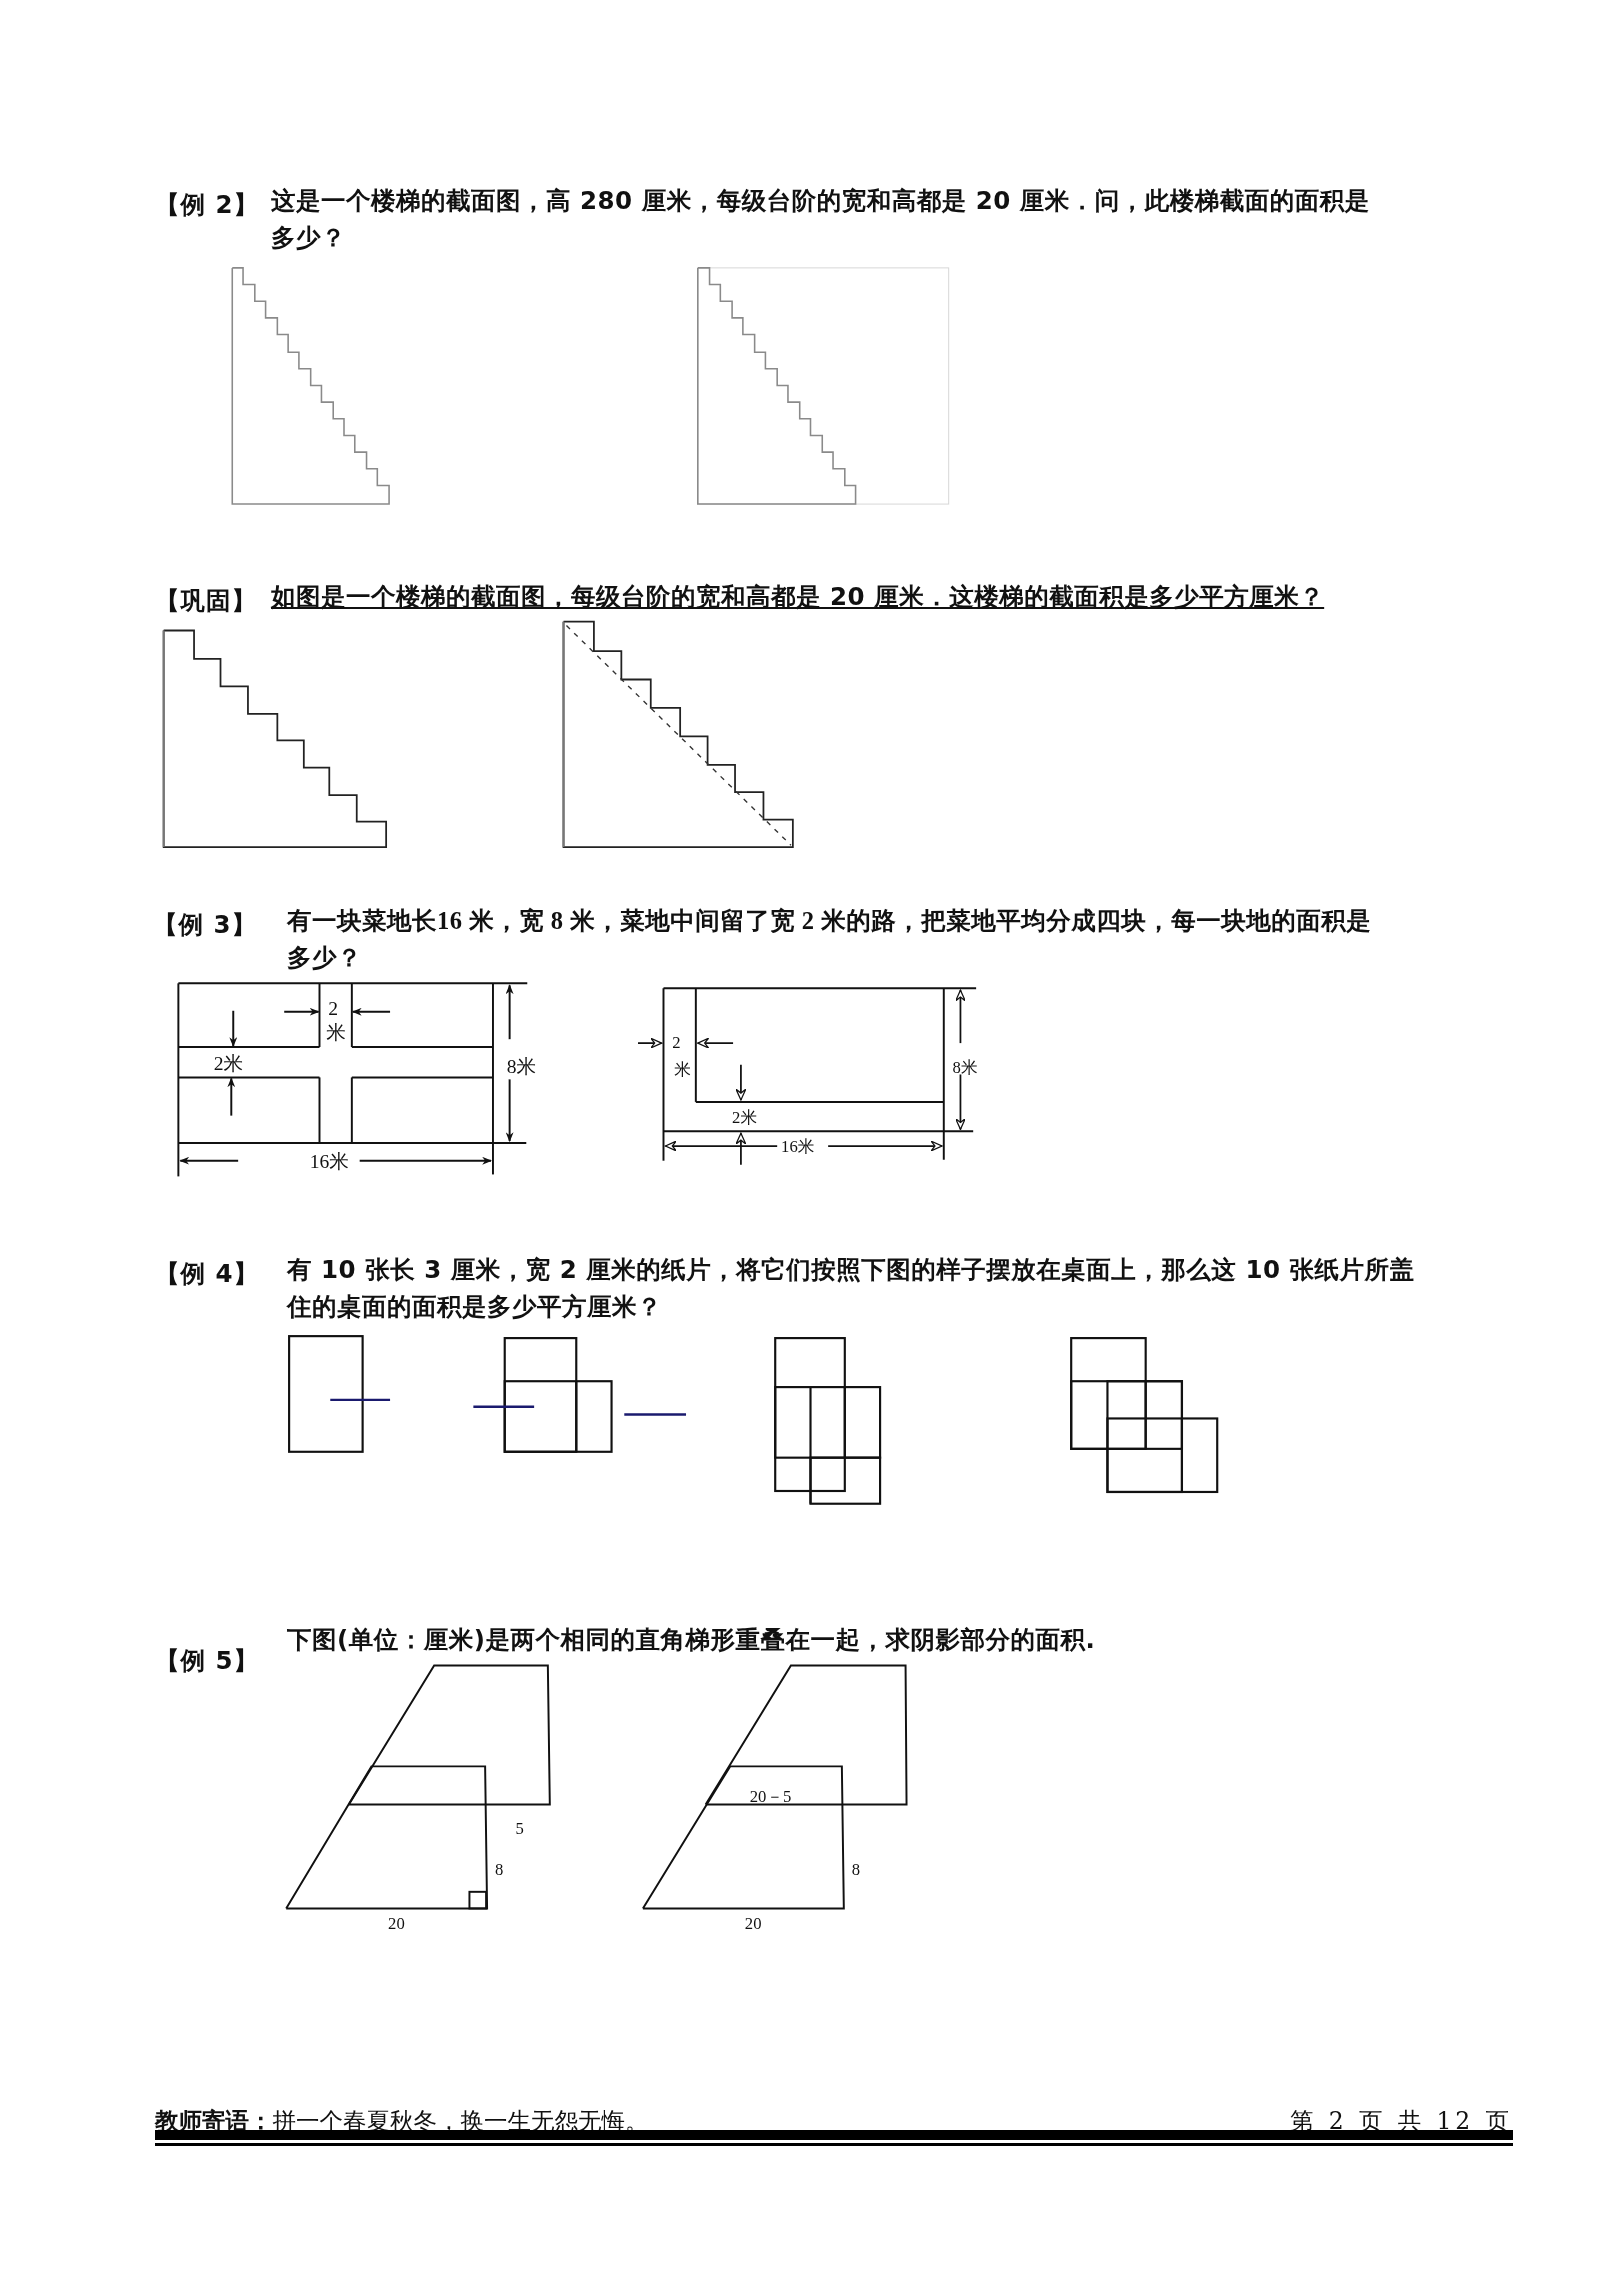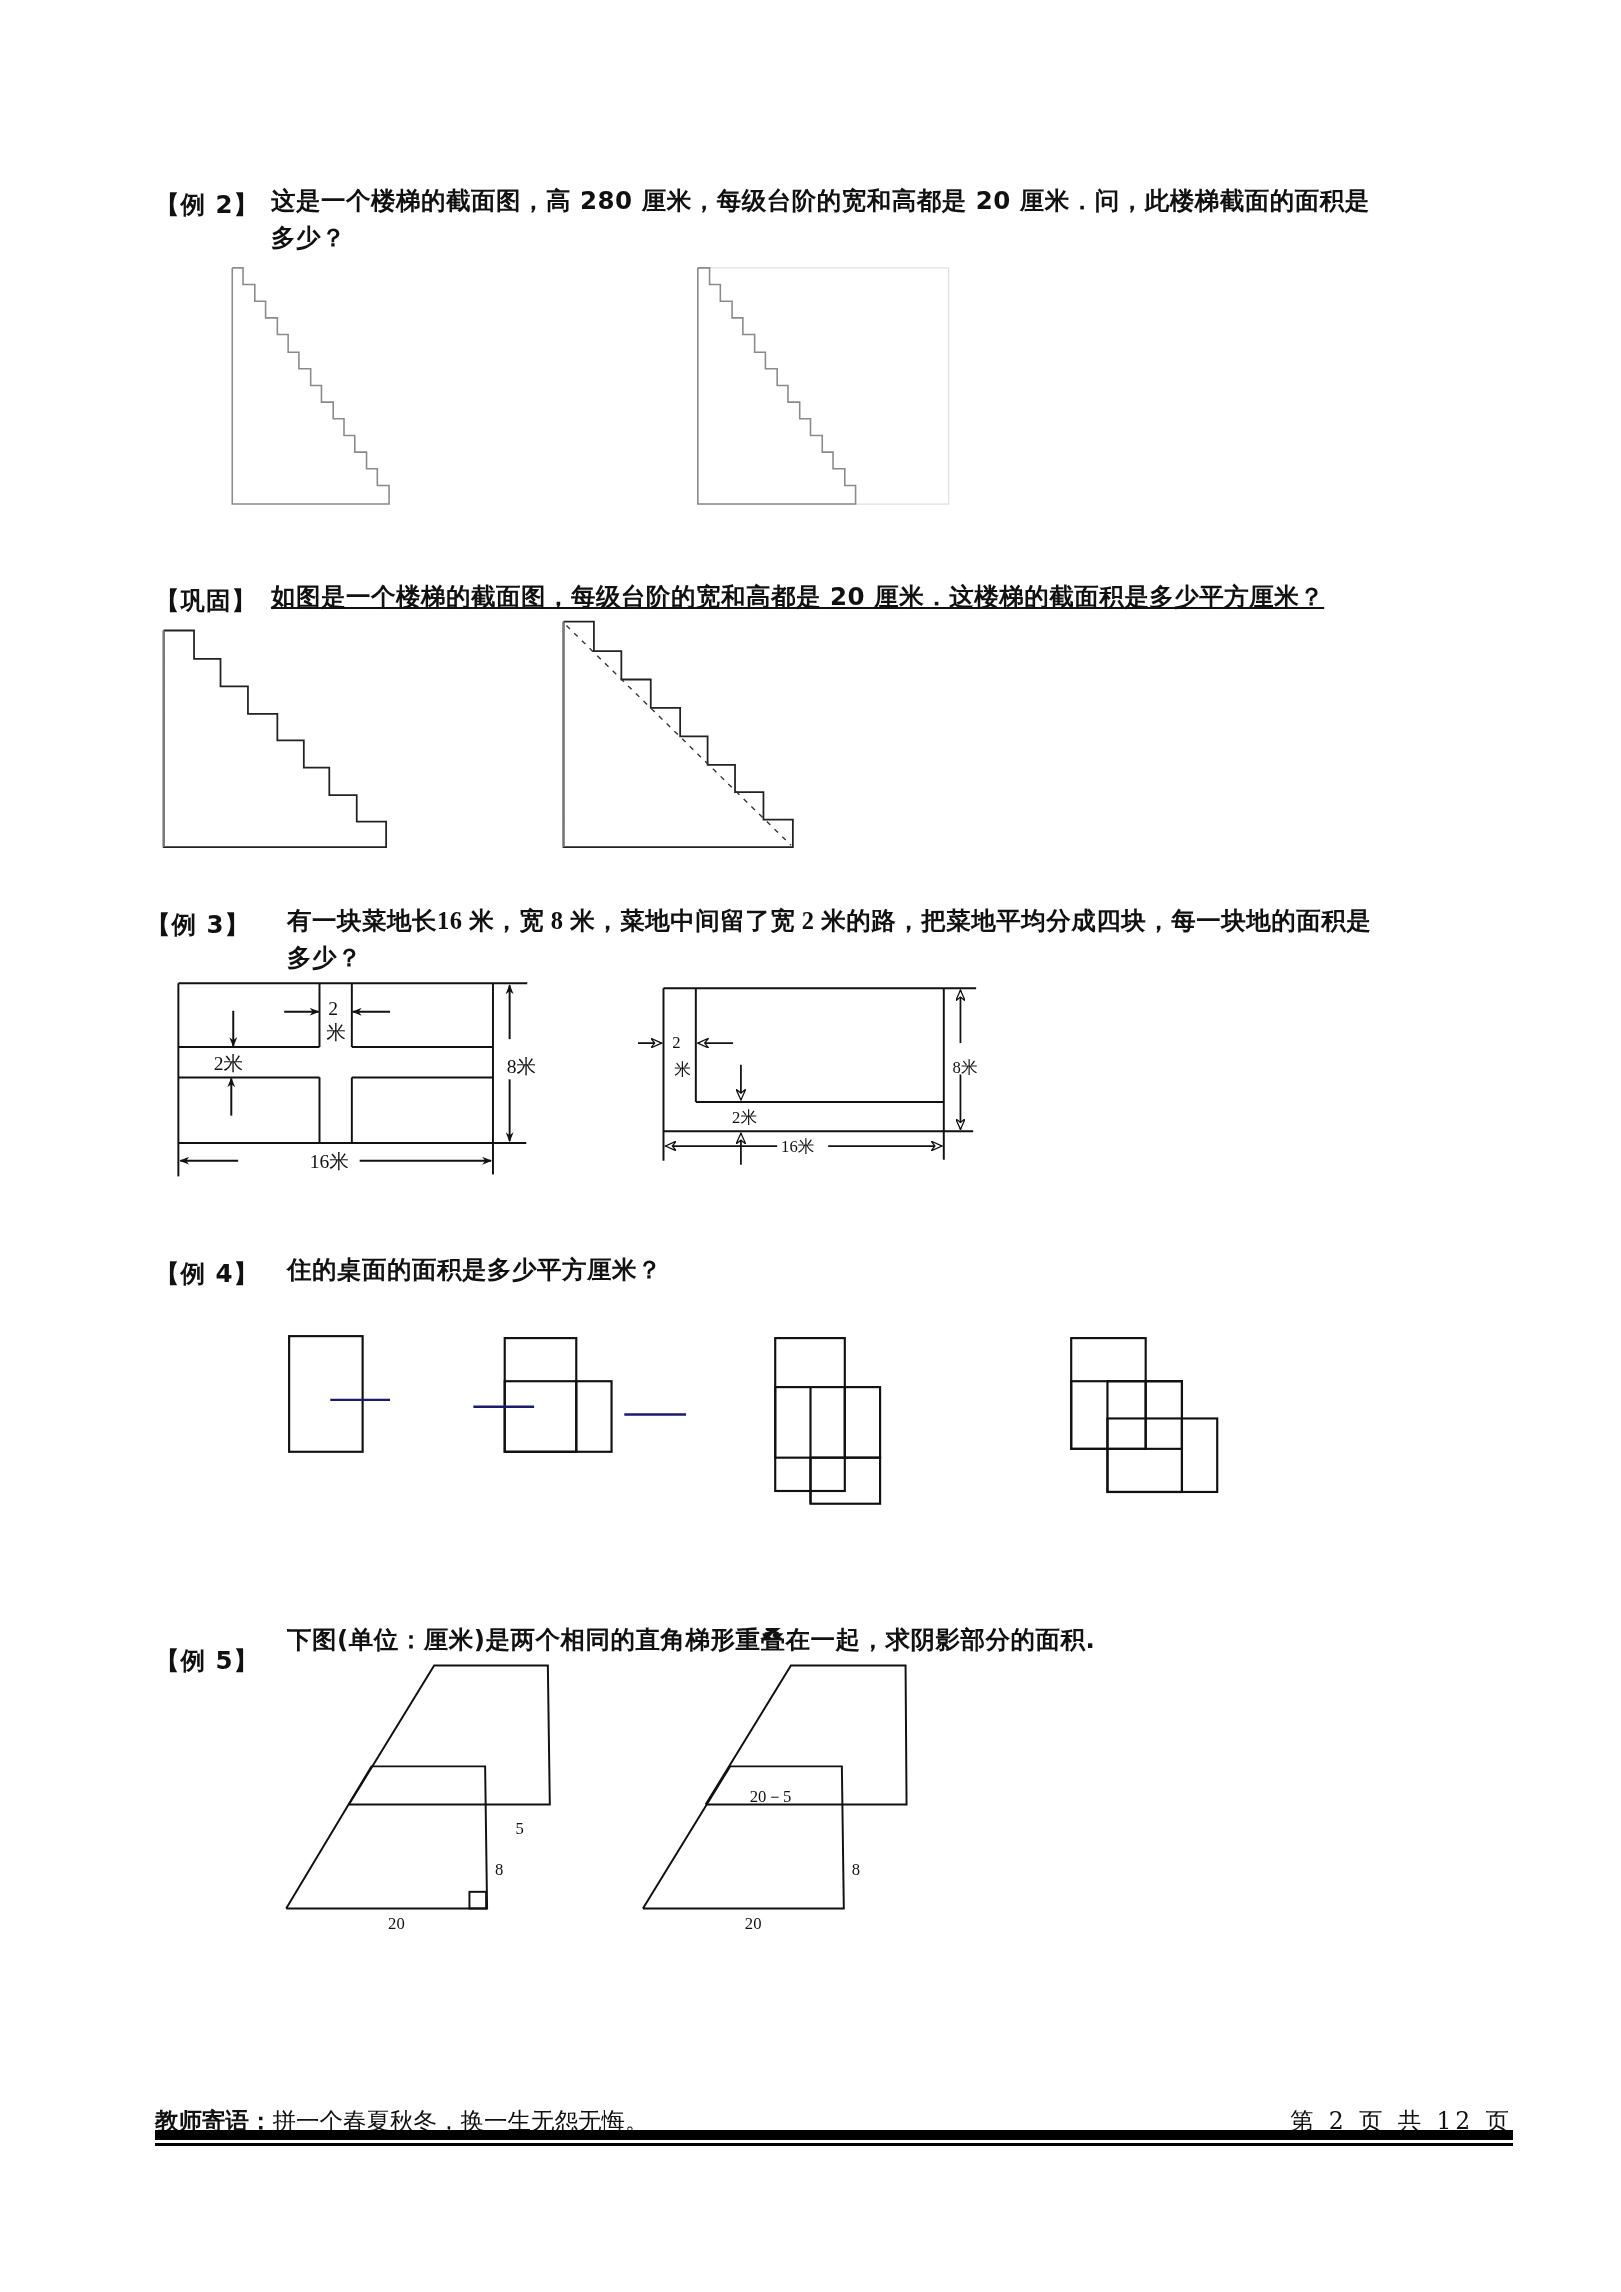--- a/index.html
+++ b/index.html
@@ -45,21 +45,21 @@
   <polyline fill="none" stroke="#222" stroke-width="1.8" points="167,643 198,643 198,672 225,672 225,700 253,700 253,728 283,728 283,755 310,755 310,783 336,783 336,811 364,811 364,838 394,838 394,864 167,864 167,643"></polyline>
   <line x1="167" y1="643" x2="167" y2="864" stroke="#777" stroke-width="2"></line>
 </svg>
 
 <svg style="left:0; top:0;" width="1621" height="2293" viewBox="0 0 1654 2339">
   <polyline fill="none" stroke="#222" stroke-width="1.8" points="575,634 606,634 606,664 634,664 634,693 664,693 664,722 694,722 694,751 722,751 722,780 750,780 750,808 779,808 779,836 809,836 809,864 575,864 575,634"></polyline>
   <line x1="575" y1="634" x2="575" y2="864" stroke="#777" stroke-width="2"></line>
   <line x1="578" y1="638" x2="807" y2="862" stroke="#333" stroke-width="1.4" stroke-dasharray="5,6"></line>
 </svg>
 
-<div class="q-tag" style="left:146px; top:908px;">【例 3】</div>
+<div class="q-tag" style="left:153px; top:908px;">【例 3】</div>
 <div class="q-text" style="left:287px; top:902px; width:1235px;font-family:Liberation Serif, serif;">
   <div>有一块菜地长16 米，宽 8 米，菜地中间留了宽 2 米的路，把菜地平均分成四块，每一块地的面积是</div>
   <div>多少？</div>
 </div>
 
 <svg style="left:0; top:0;" width="1621" height="2293" viewBox="0 0 1654 2339">
   <defs>
     <marker id="arrF" markerWidth="10" markerHeight="8" refX="9" refY="4" orient="auto" markerUnits="userSpaceOnUse">
       <path d="M0,0 L10,4 L0,8 L3,4 Z" fill="#111"></path>
     </marker>
@@ -121,20 +121,21 @@
   </g>
   <text class="lbl-sm" x="686" y="1069">2</text>
   <text class="lbl-sm" x="688" y="1097">米</text>
   <text class="lbl-sm" x="747" y="1146">2米</text>
   <text class="lbl-sm" x="972" y="1094">8米</text>
   <text class="lbl-sm" x="797" y="1175">16米</text>
 </svg>
 
 <div class="q-tag" style="left:155px; top:1257px;">【例 4】</div>
 <div class="q-text" style="left:287px; top:1251px; width:1235px;">
+  <div>有 10 张长 3 厘米，宽 2 厘米的纸片，将它们按照下图的样子摆放在桌面上，那么这 10 张纸片所盖</div>
   <div>住的桌面的面积是多少平方厘米？</div>
 </div>
 
 <svg style="left:0; top:0;" width="1621" height="2293" viewBox="0 0 1654 2339">
   <g stroke="#111" stroke-width="2.2" fill="none">
 
     <rect x="295" y="1363" width="75" height="118"></rect>
 
     <rect x="515" y="1365" width="73" height="116"></rect>
     <rect x="515" y="1409" width="109" height="72"></rect>

